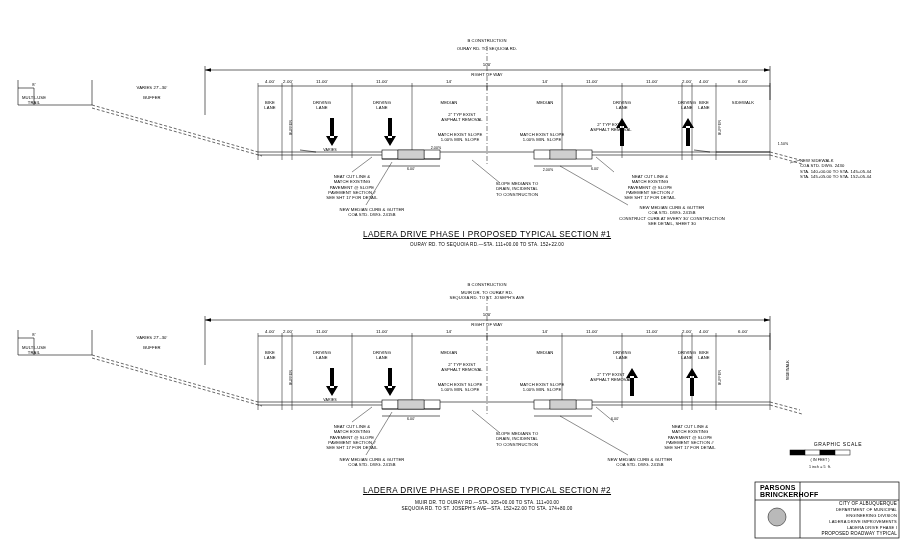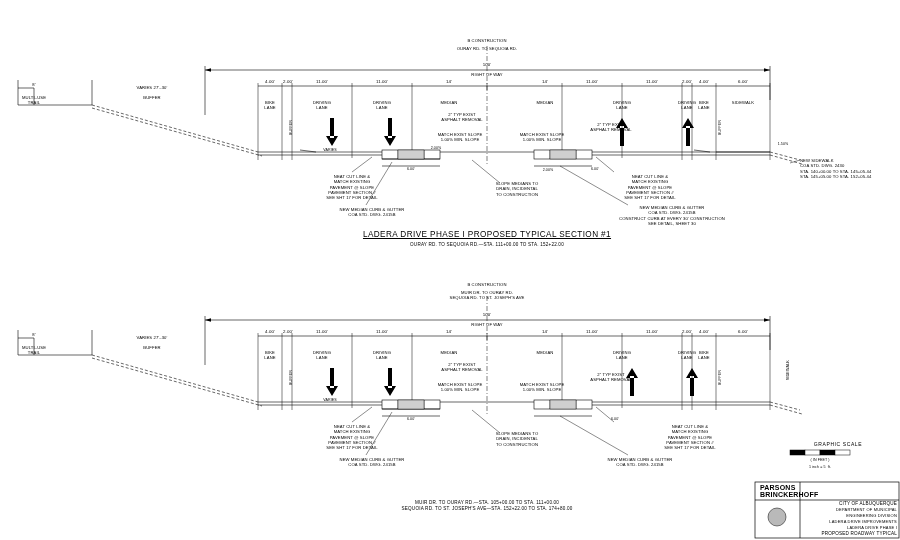--- a/index.html
+++ b/index.html
@@ -344,20 +344,21 @@
 DRAIN, INCIDENTAL
 TO CONSTRUCTION</div>
 <div class="lbl c" style="left:690px;top:424px;">NEAT CUT LINE &amp;
 MATCH EXISTING
 PAVEMENT @ SLOPE
 PAVEMENT SECTION #
 SEE SHT 17 FOR DETAIL</div>
 <div class="lbl c" style="left:640px;top:457px;">NEW MEDIAN CURB &amp; GUTTER
 COA STD. DWG. 2415B</div>
 
+<div class="lbl c ttl" style="left:487px;top:486px;">LADERA DRIVE PHASE I PROPOSED TYPICAL SECTION #2</div>
 <div class="lbl c sub" style="left:487px;top:500px;">MUIR DR. TO OURAY RD.—STA. 105+00.00 TO STA. 111+00.00
 SEQUOIA RD. TO ST. JOSEPH'S AVE—STA. 152+22.00 TO STA. 174+80.00</div>
 
 <div class="lbl c" style="left:838px;top:441px;font-size:5px;letter-spacing:.6px;">GRAPHIC SCALE</div>
 <div class="lbl c" style="left:820px;top:458px;font-size:3.6px;">( IN FEET )</div>
 <div class="lbl c" style="left:820px;top:465px;font-size:3.6px;">1 inch = 5  ft.</div>
 
 <div class="lbl tbtitle" style="left:760px;top:484px;">PARSONS</div>
 <div class="lbl tbtitle" style="left:760px;top:491px;">BRINCKERHOFF</div>
 <div class="lbl r tbline" style="left:897px;top:501px;">CITY OF ALBUQUERQUE</div>

